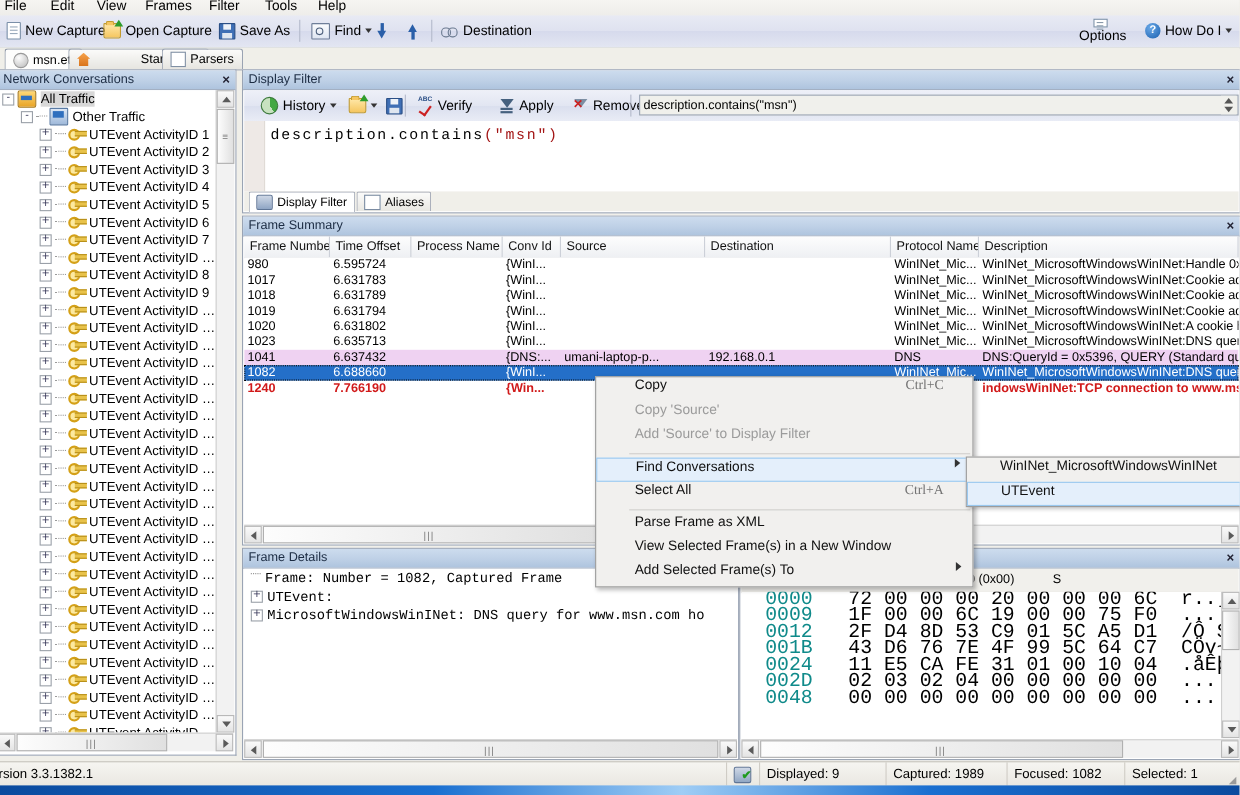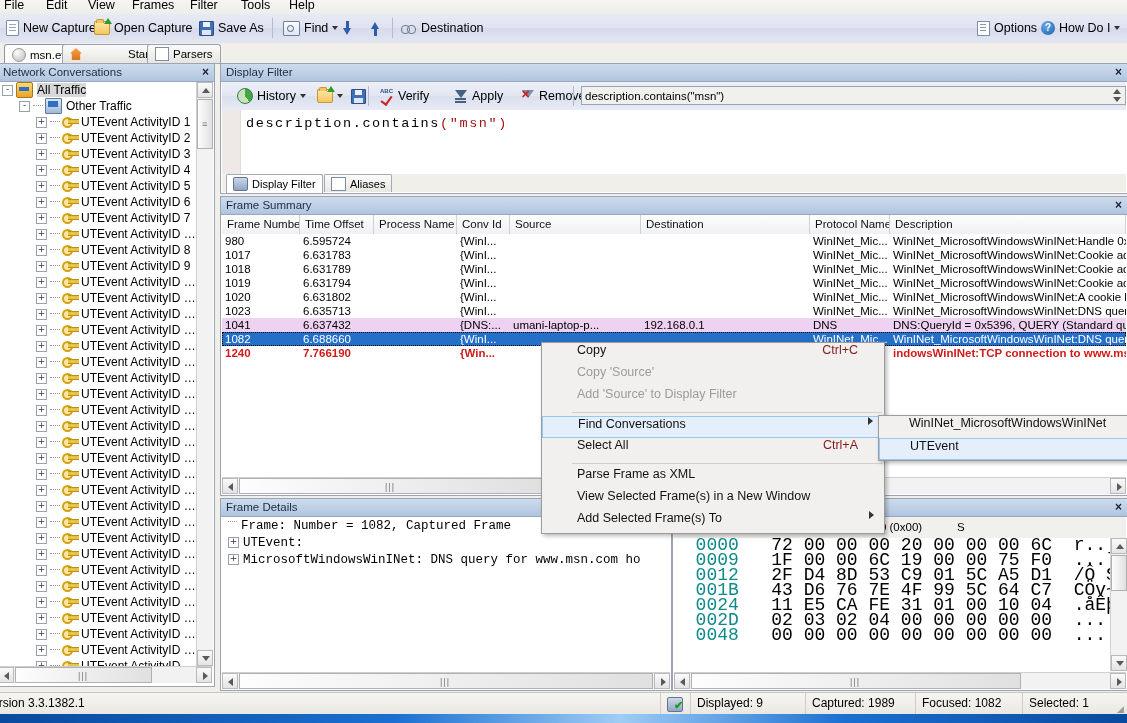--- a/index.html
+++ b/index.html
@@ -213,21 +213,21 @@
   .hxoff{color:#0f8a8a;}
   #hxhsb{position:absolute;left:1px;bottom:1px;width:452px;height:16px;}
 
   
   #ctxmenu{position:absolute;left:541px;top:342px;width:342px;
     background:#f1f0ee;border:1px solid #9b9b9b;box-shadow:2px 2px 4px rgba(0,0,0,.28);z-index:50;}
   .mrow{height:22px;display:flex;align-items:flex-start;font-size:12.5px;padding-left:35px;
     position:relative;white-space:nowrap;cursor:default;color:#111;}
   .mrow.disabled{color:#9b9b9b;}
   .mrow.hot{background:#e4effb;border:1px solid #99c8ef;box-sizing:border-box;height:22px;}
-  .mrow .acc{position:absolute;right:26px;font-size:12.5px;color:#7f1d1d;}
+  .mrow .acc{position:absolute;right:26px;font-size:12.5px;color:#737373;font-family:Liberation Serif, serif;}
   .mrow .subarrow{position:absolute;right:10px;width:0;height:0;
     border-top:4px solid transparent;border-bottom:4px solid transparent;border-left:5px solid #333;}
   .msep{height:1px;background:#d0cfcc;margin:3px 2px 3px 30px;}
   #ctxsub{position:absolute;left:878px;top:415px;width:249px;
     background:#f1f0ee;border:1px solid #9b9b9b;box-shadow:2px 2px 4px rgba(0,0,0,.28);z-index:60;}
   #ctxsub .mrow{padding-left:30px;height:22px;}
 
   
   #statusbar{position:absolute;left:0;top:692px;width:1127px;height:22px;
     background:linear-gradient(#f6f5f1,#e9e7e1);border-top:1px solid #c8c5be;font-size:12px;}
@@ -279,21 +279,21 @@
     <span class="dl-arrow"></span>
   </div>
   <div class="tbtn" style="left:368px;">
     <span class="ul-arrow"></span>
   </div>
   <div class="tsep" style="left:392px;"></div>
   <div class="tbtn" style="left:398px;">
     <span class="ic ic-chain"></span>
     <span class="lbl">Destination</span>
   </div>
-  <div class="tbtn" style="left:974px;">
+  <div class="tbtn" style="left:974px;flex-direction:column;">
     <span class="ic ic-opt"></span>
     <span class="lbl">Options</span>
   </div>
   <div class="tbtn" style="left:1038px;">
     <span class="ic ic-help">?</span>
     <span class="lbl">How Do I</span>
     <span class="caret"></span>
   </div>
 </div>
 

